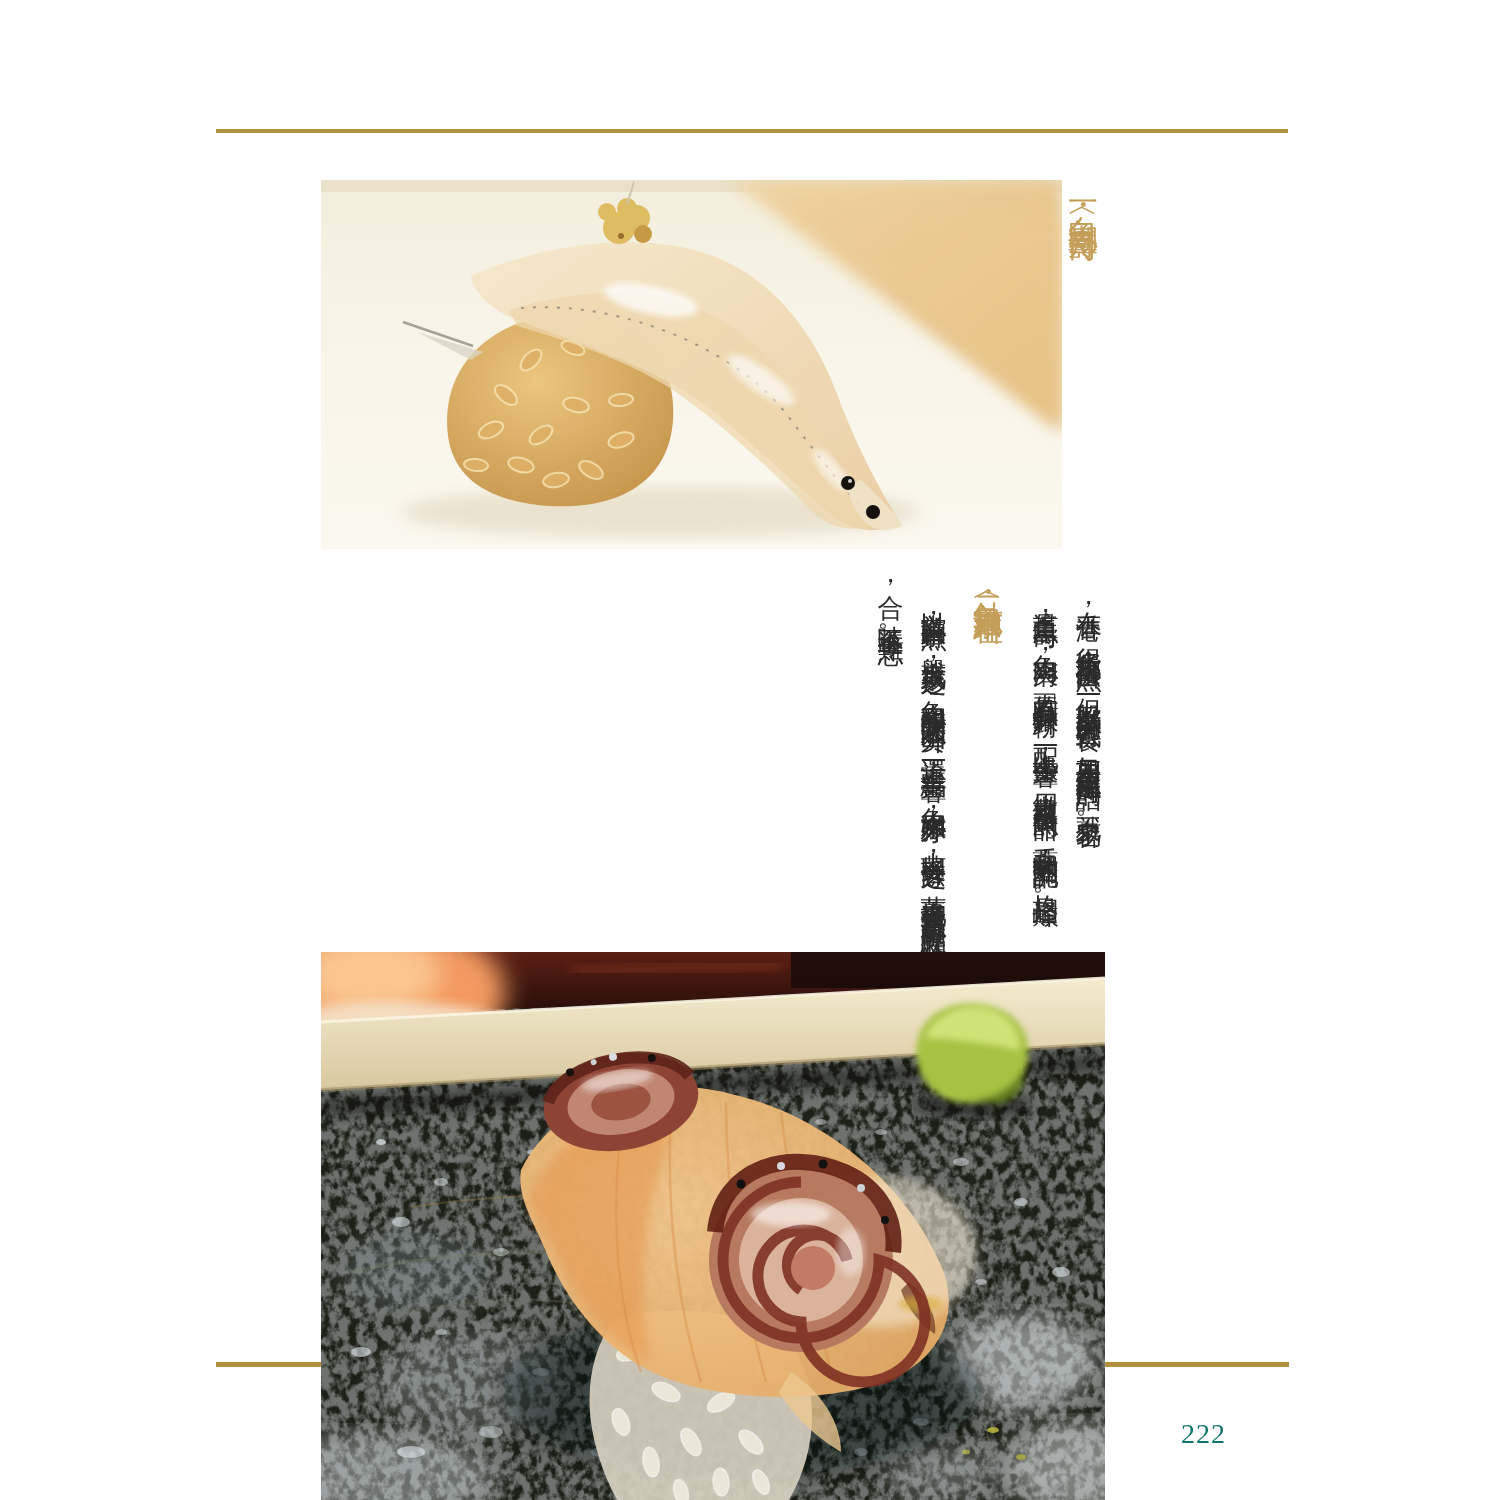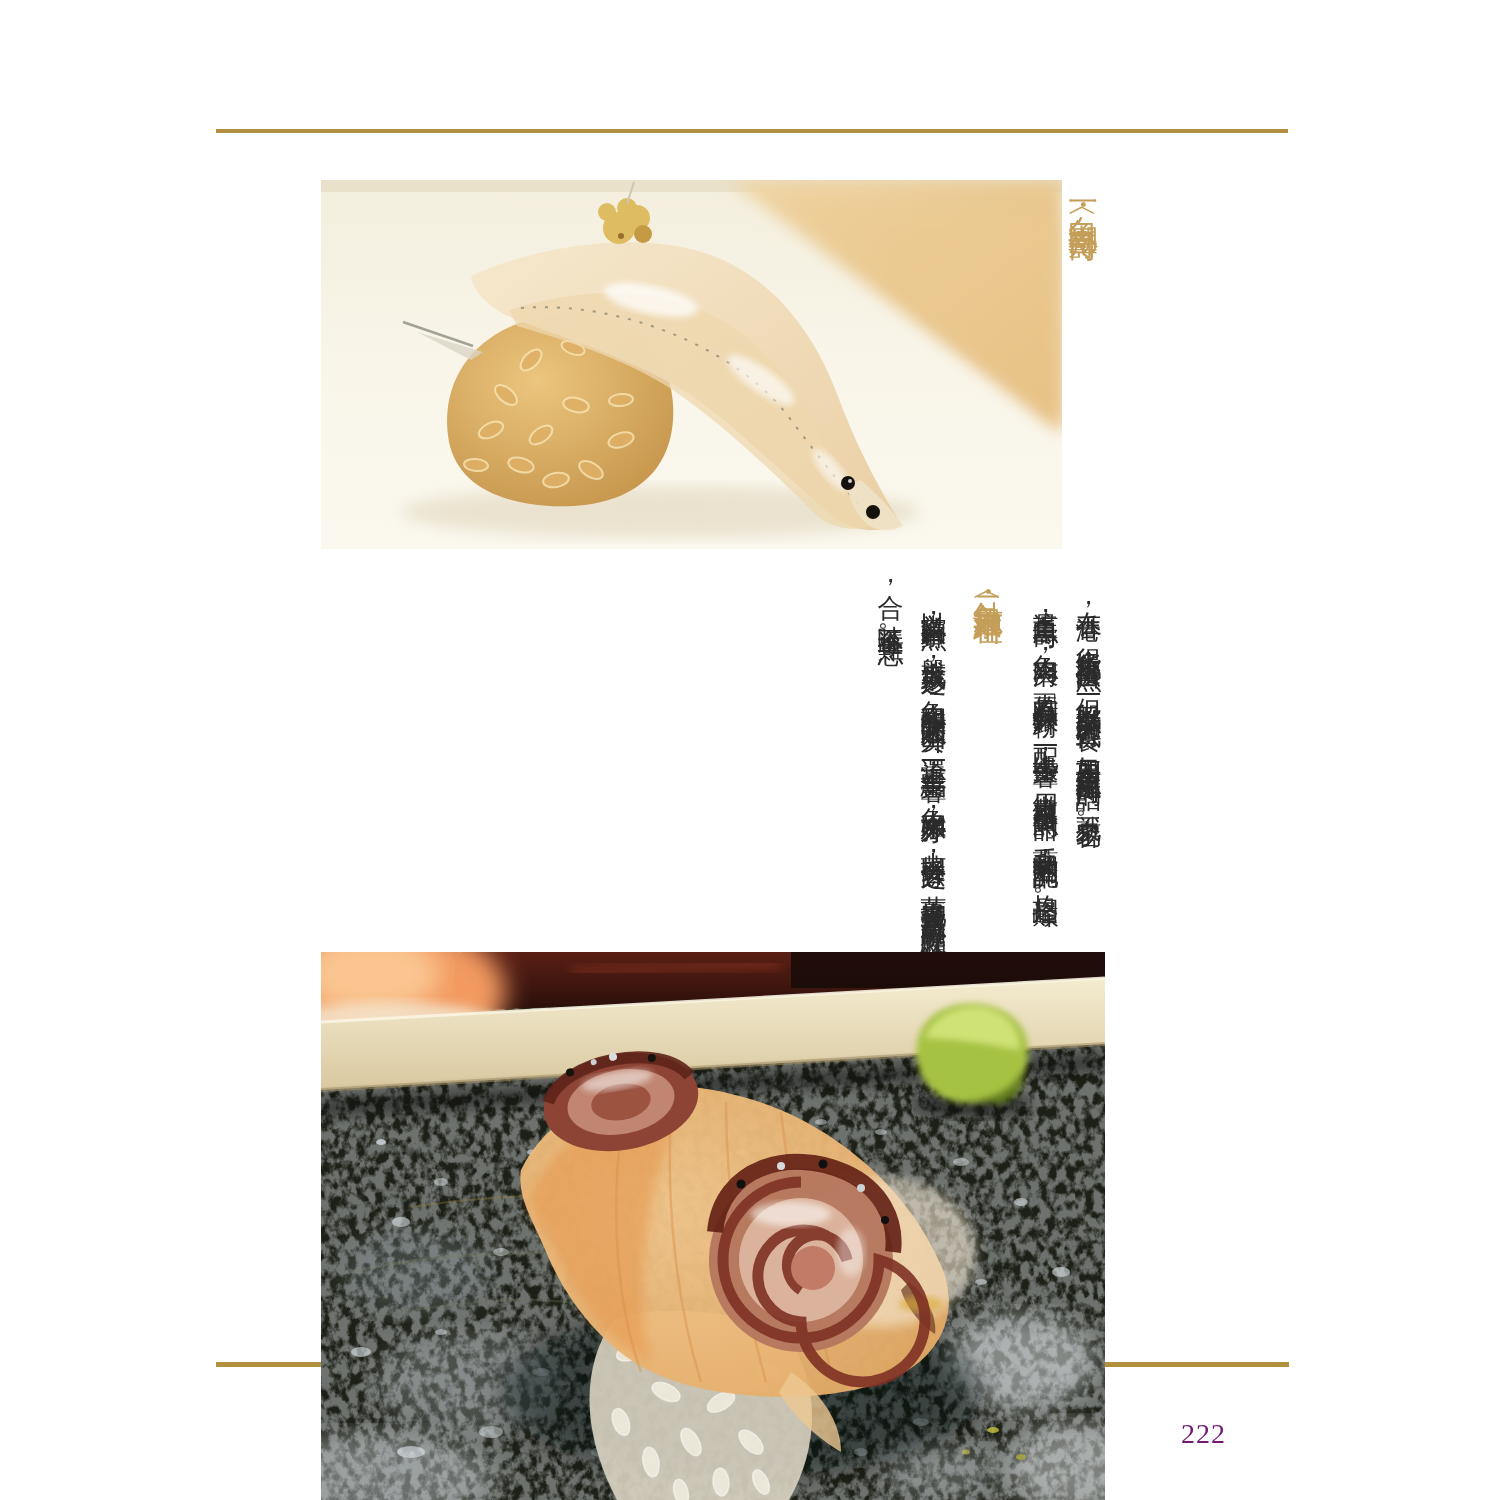--- a/index.html
+++ b/index.html
@@ -40,21 +40,21 @@
     letter-spacing:2.5px;
     color:#2b2b2b;
   }
   .vtext p{margin:0;padding:0;text-indent:0.65em;}
   .vtext .vheading{font-size:30px;letter-spacing:2px;margin:0 14px 0 12px;}
   .page-number{
     position:absolute;
     left:1181px;top:1418px;
     font-size:28px;
     letter-spacing:1px;
-    color:#701a75;
+    color:#0f766e;
   }
 </style>
 </head>
 <body>
 
 <div class="page">
 
   <div class="rule rule-top"></div>
   <div class="rule rule-bottom"></div>
 

